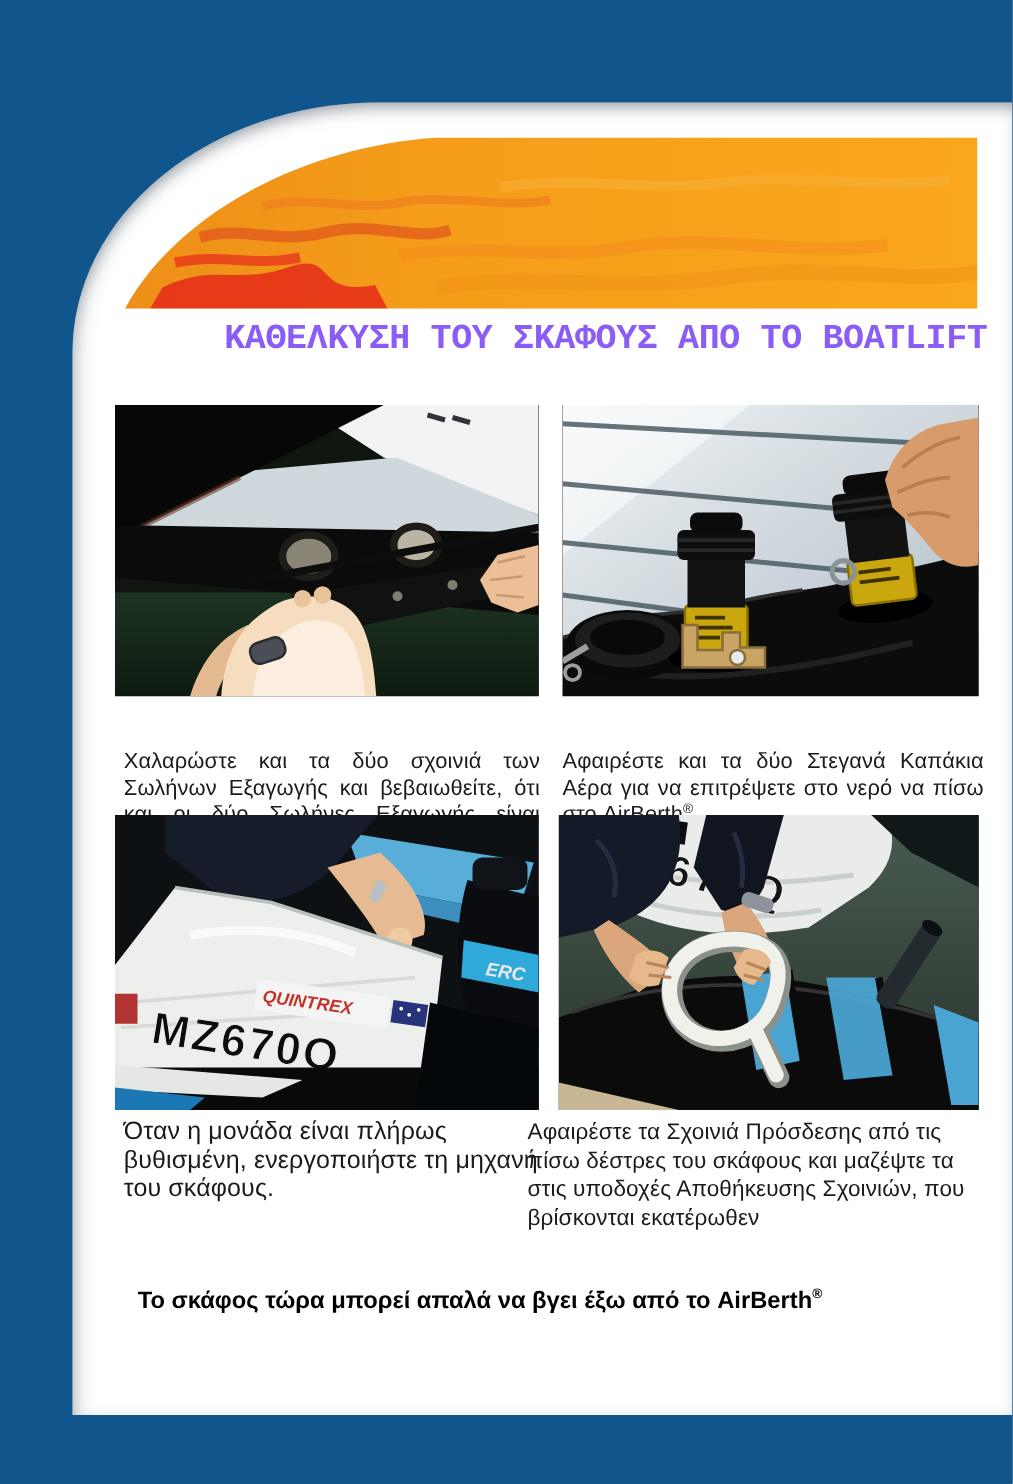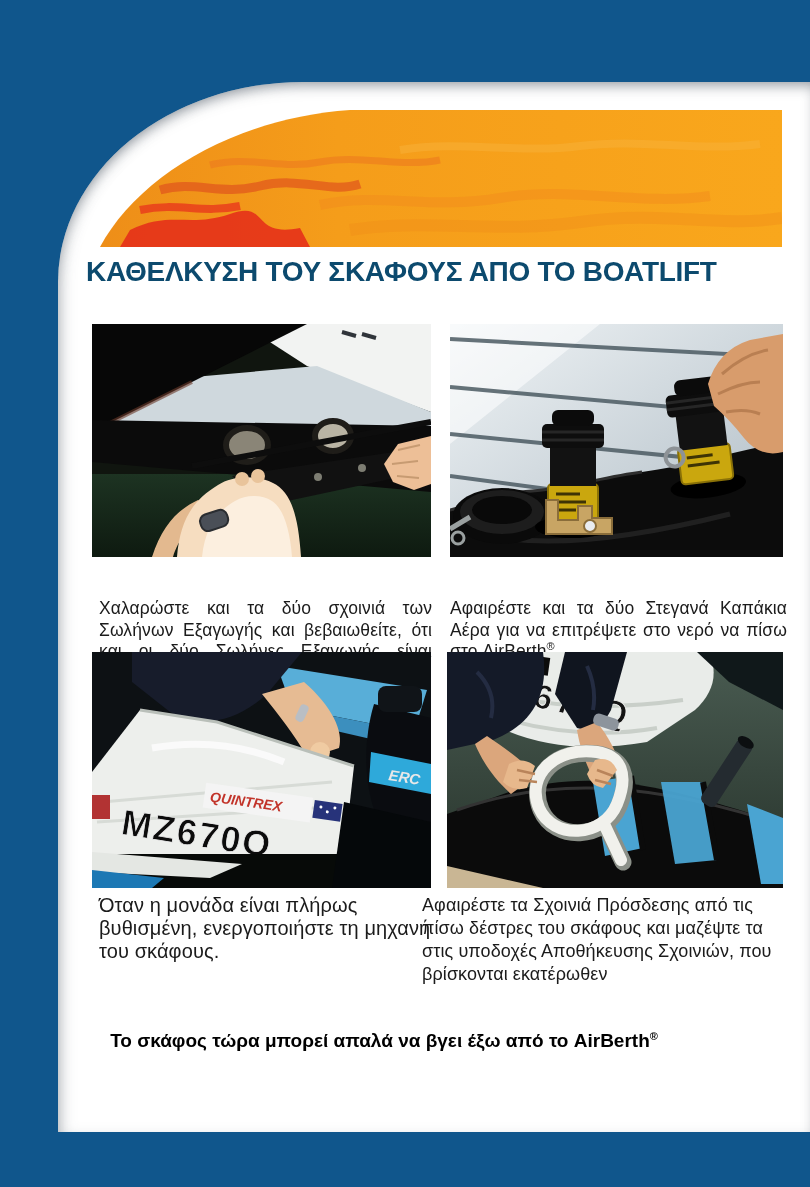--- a/index.html
+++ b/index.html
@@ -13,23 +13,24 @@
     position:absolute;left:58px;top:82px;width:752px;height:1050px;
     background:#ffffff;
     border-top-left-radius:245px 200px;
     box-shadow:inset 0 9px 14px -6px rgba(70,80,92,.55),
                inset 10px 0 16px -8px rgba(70,80,92,.35);
   }
   .orange-band{position:absolute;left:42px;top:28px;width:682px;height:137px;}
   .orange-band svg{display:block;}
   .page-title{
     position:absolute;left:28px;top:174px;width:704px;
-    text-align:left;white-space:nowrap;
+    text-align:right;white-space:nowrap;
     font-size:28px;font-weight:bold;letter-spacing:-0.3px;
-    color:#0c4a6e;
+    color:#8b5cf6;
+    font-family:Liberation Mono, monospace;
   }
   .photo{position:absolute;overflow:hidden;background:#222;}
   .photo svg{display:block;}
   .p1{left:34px;top:242px;width:339px;height:233px;}
   .p2{left:392px;top:242px;width:333px;height:233px;}
   .p3{left:34px;top:570px;width:339px;height:236px;}
   .p4{left:389px;top:570px;width:336px;height:236px;}
   .caption{
     position:absolute;color:#1b1b1b;
     font-size:17.5px;line-height:21.5px;letter-spacing:0.1px;

